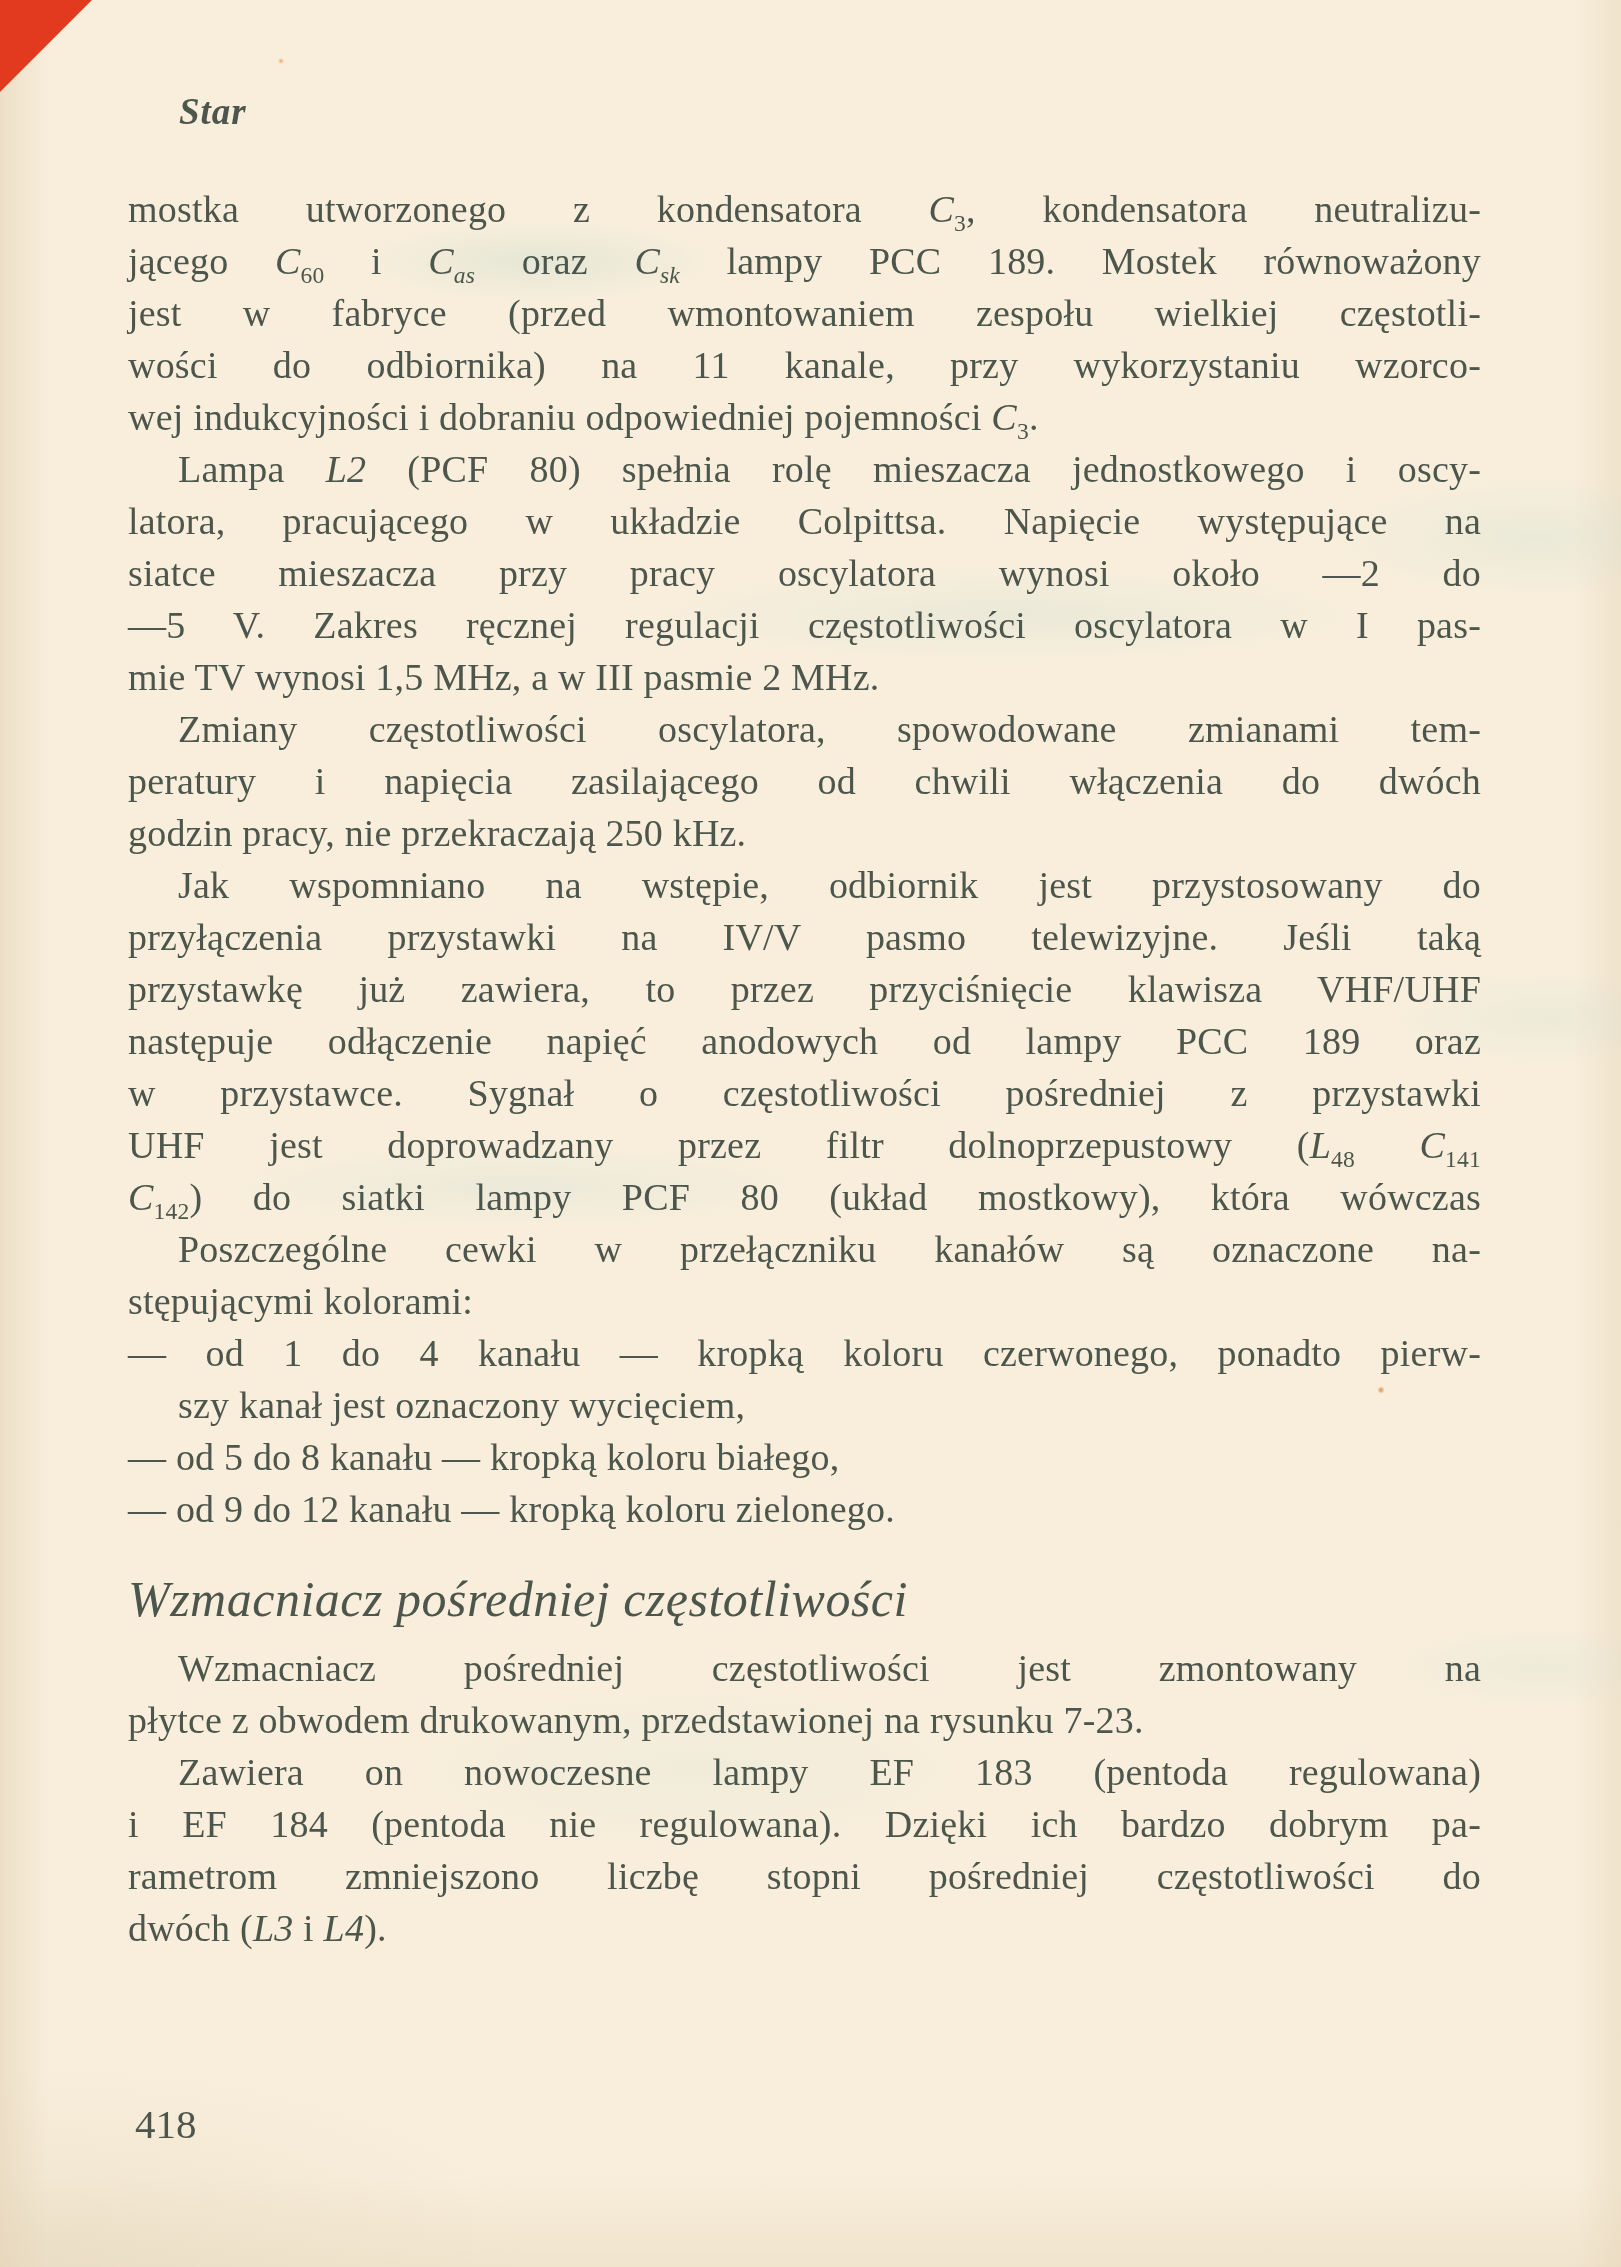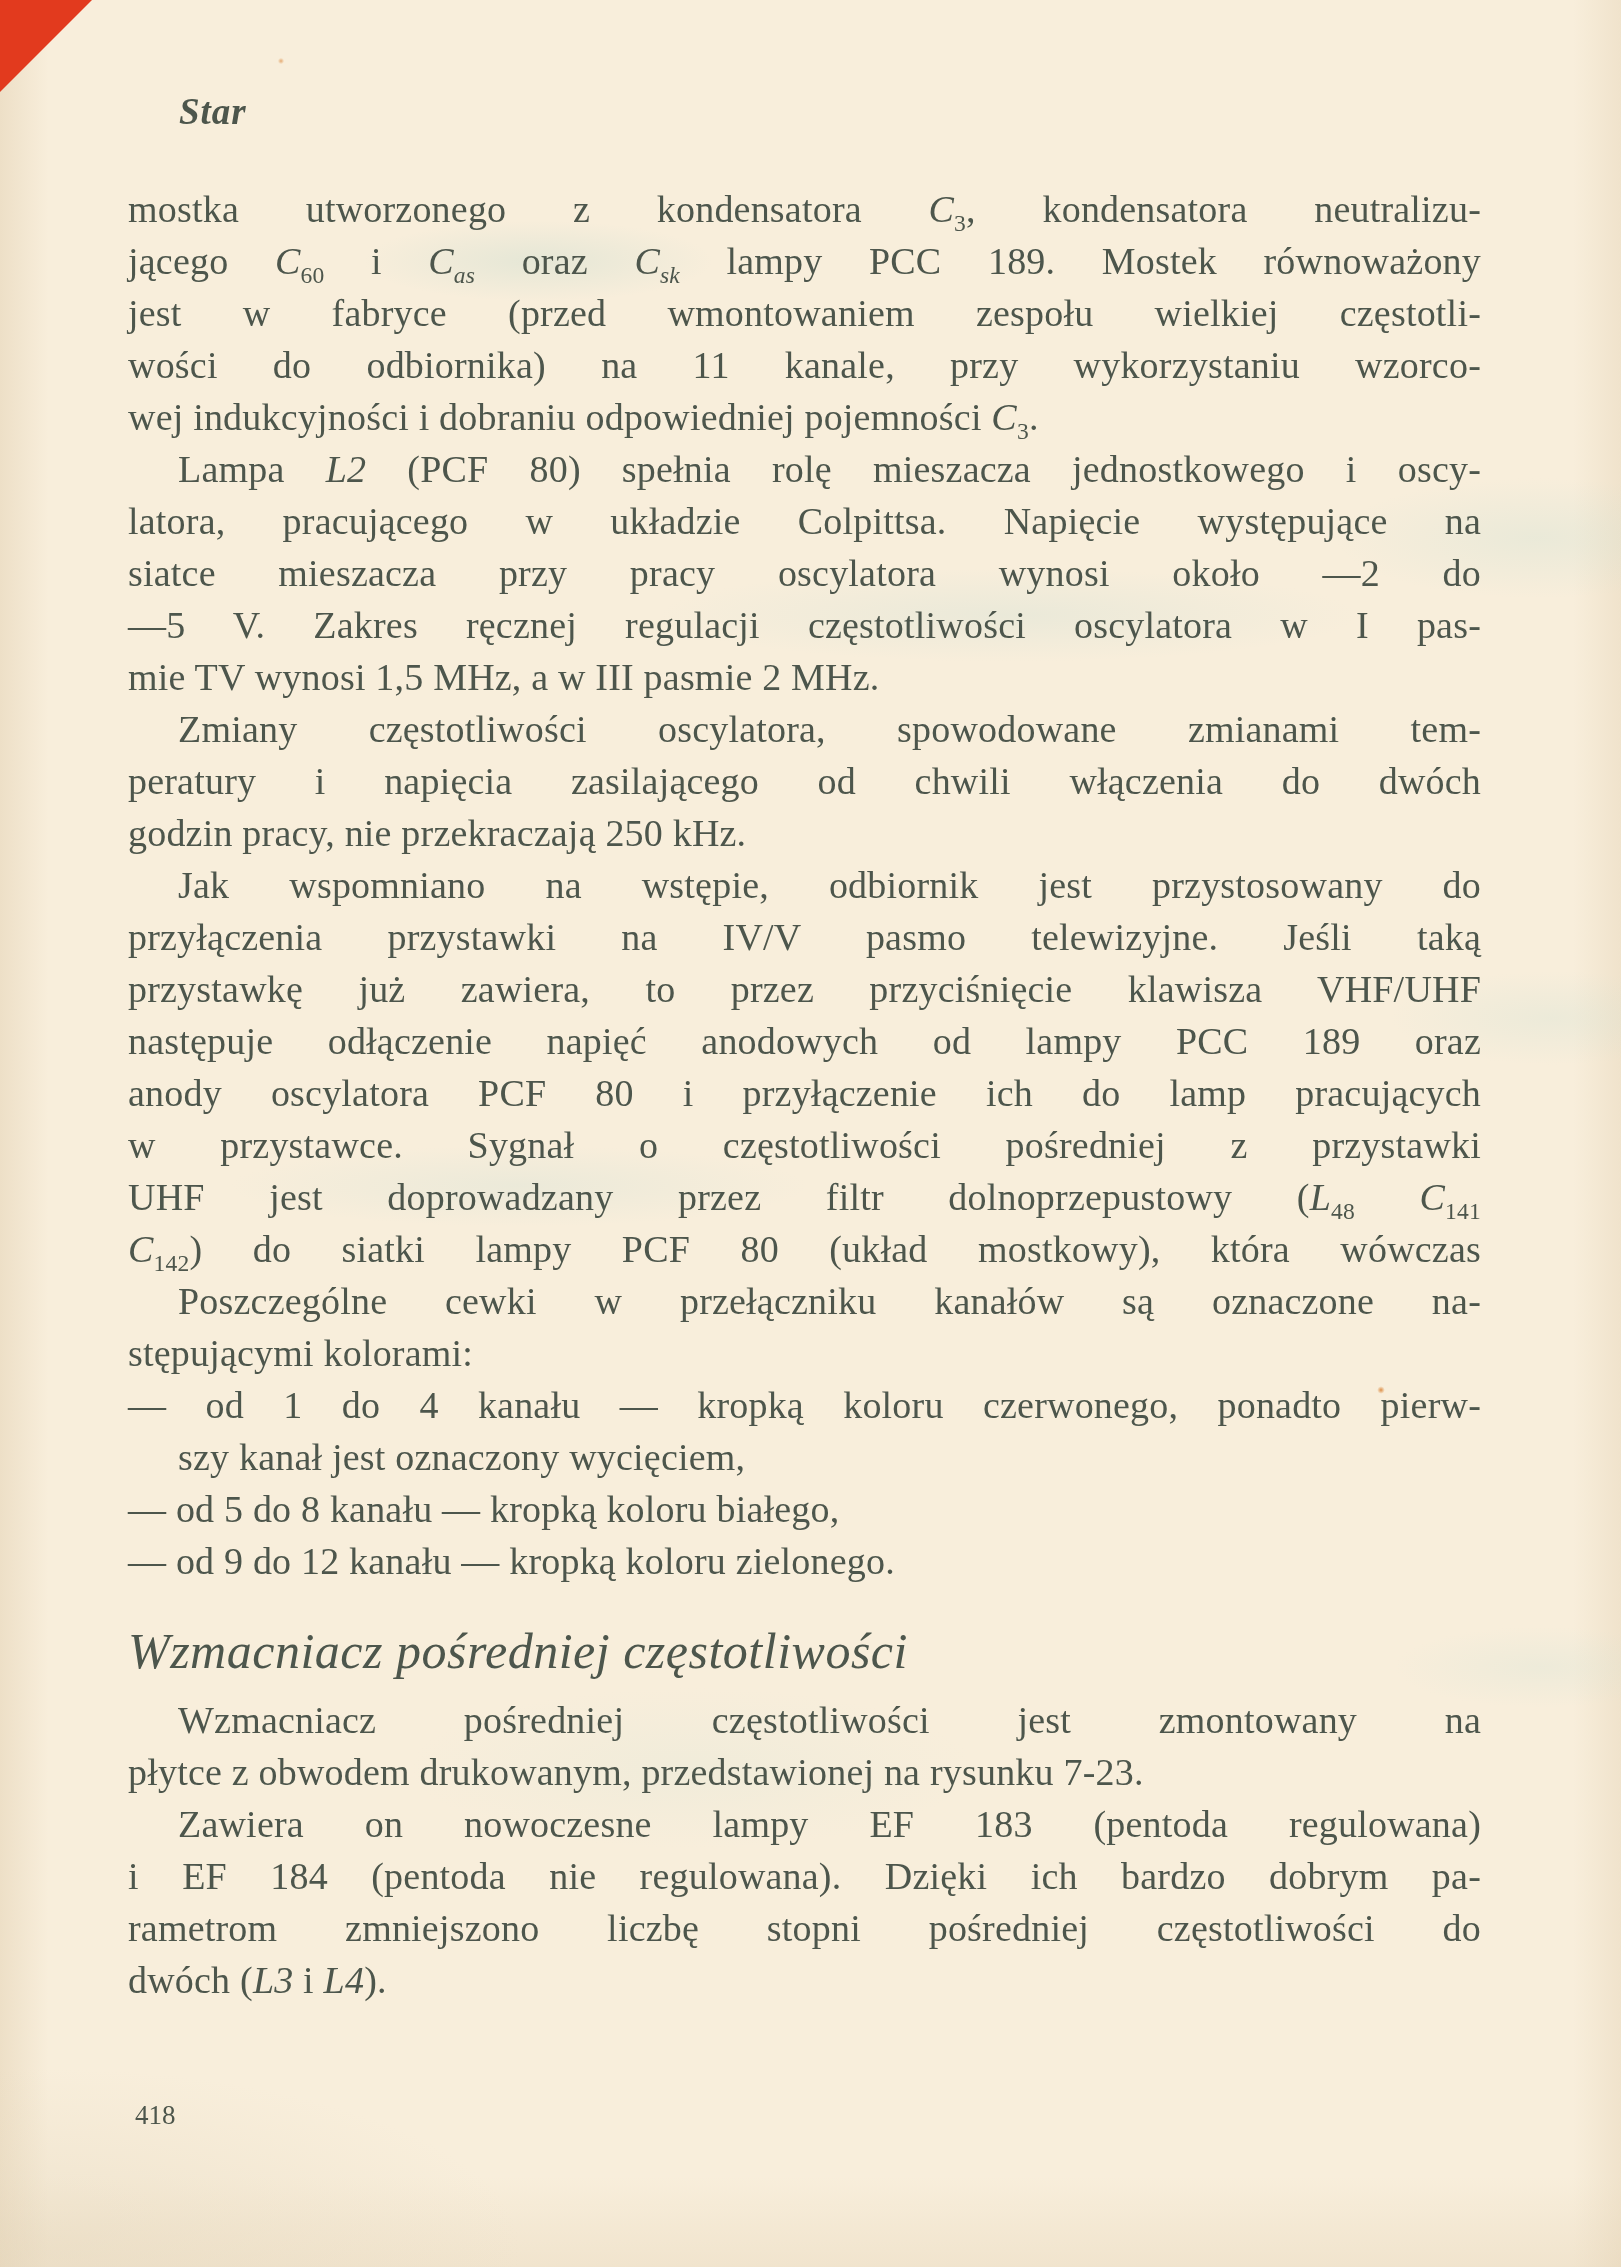--- a/index.html
+++ b/index.html
@@ -41,21 +41,21 @@
   .line{text-align:left;}
   .line.just{text-align:justify;text-align-last:justify;}
   .line.indent{text-indent:50px;}
   .line.cont{padding-left:50px;}
   .heading{
     font-style:italic;font-size:50px;
     margin-top:38px;margin-bottom:17.3px;letter-spacing:0.5px;
   }
   sub{font-size:.62em;line-height:0;}
   i sub, sub i{font-style:italic;}
-  .pageno{position:absolute;left:135px;top:2100px;font-size:27px;}
+  .pageno{position:absolute;left:135px;top:2100px;font-size:41px;}
 </style>
 </head>
 <body>
 
 <div class="page" style="background: rgb(248, 238, 219); color: rgb(77, 86, 76);">
   <div class="tint"></div>
   <div class="corner" style="border-top-color: rgb(226, 58, 30);"></div>
   <div class="running-header">Star</div>
   <div class="body">
       <div class="line just">mostka utworzonego z kondensatora <i>C</i><sub>3</sub>, kondensatora neutralizu-</div>
@@ -68,21 +68,20 @@
       <div class="line just">siatce mieszacza przy pracy oscylatora wynosi około —2 do</div>
       <div class="line just">—5 V. Zakres ręcznej regulacji częstotliwości oscylatora w I pas-</div>
       <div class="line">mie TV wynosi 1,5 MHz, a w III pasmie 2 MHz.</div>
       <div class="line just indent">Zmiany częstotliwości oscylatora, spowodowane zmianami tem-</div>
       <div class="line just">peratury i napięcia zasilającego od chwili włączenia do dwóch</div>
       <div class="line">godzin pracy, nie przekraczają 250 kHz.</div>
       <div class="line just indent">Jak wspomniano na wstępie, odbiornik jest przystosowany do</div>
       <div class="line just">przyłączenia przystawki na IV/V pasmo telewizyjne. Jeśli taką</div>
       <div class="line just">przystawkę już zawiera, to przez przyciśnięcie klawisza VHF/UHF</div>
       <div class="line just">następuje odłączenie napięć anodowych od lampy PCC 189 oraz</div>
-      <div class="line just">anody oscylatora PCF 80 i przyłączenie ich do lamp pracujących</div>
       <div class="line just">w przystawce. Sygnał o częstotliwości pośredniej z przystawki</div>
       <div class="line just">UHF jest doprowadzany przez filtr dolnoprzepustowy (<i>L</i><sub>48</sub> <i>C</i><sub>141</sub></div>
       <div class="line just"><i>C</i><sub>142</sub>) do siatki lampy PCF 80 (układ mostkowy), która wówczas</div>
       <div class="line just indent">Poszczególne cewki w przełączniku kanałów są oznaczone na-</div>
       <div class="line">stępującymi kolorami:</div>
       <div class="line just">— od 1 do 4 kanału — kropką koloru czerwonego, ponadto pierw-</div>
       <div class="line cont">szy kanał jest oznaczony wycięciem,</div>
       <div class="line">— od 5 do 8 kanału — kropką koloru białego,</div>
       <div class="line">— od 9 do 12 kanału — kropką koloru zielonego.</div>
       <div class="heading">Wzmacniacz pośredniej częstotliwości</div>

